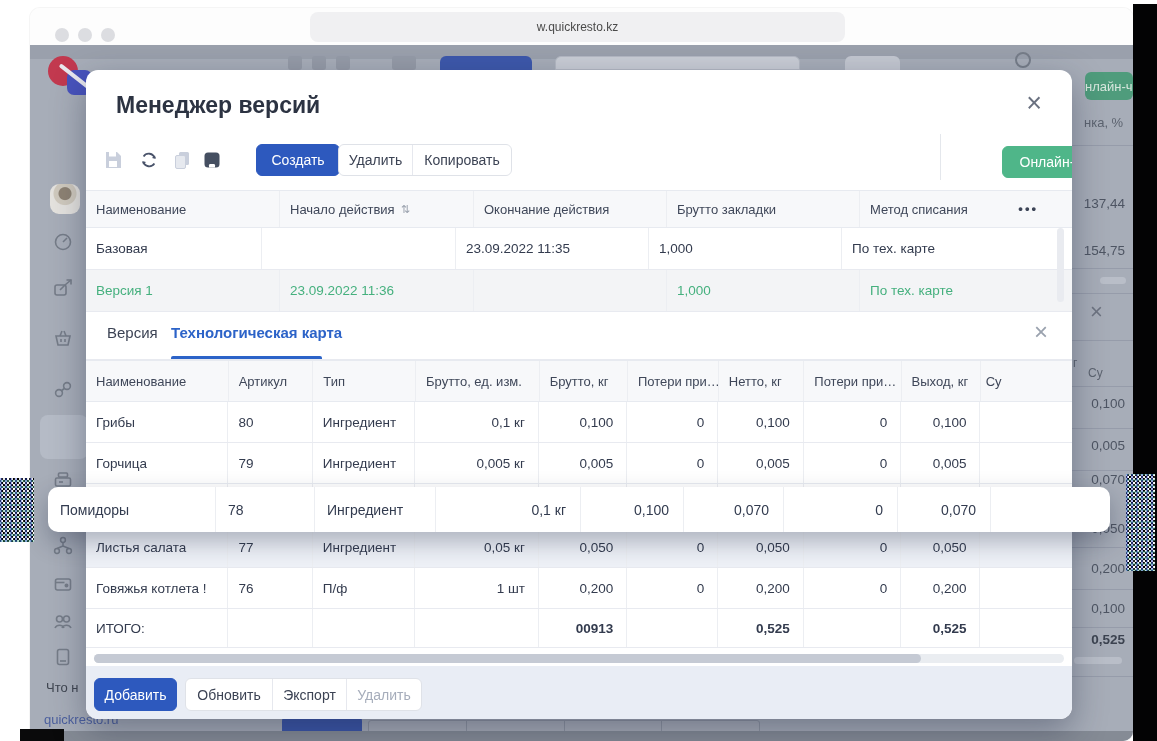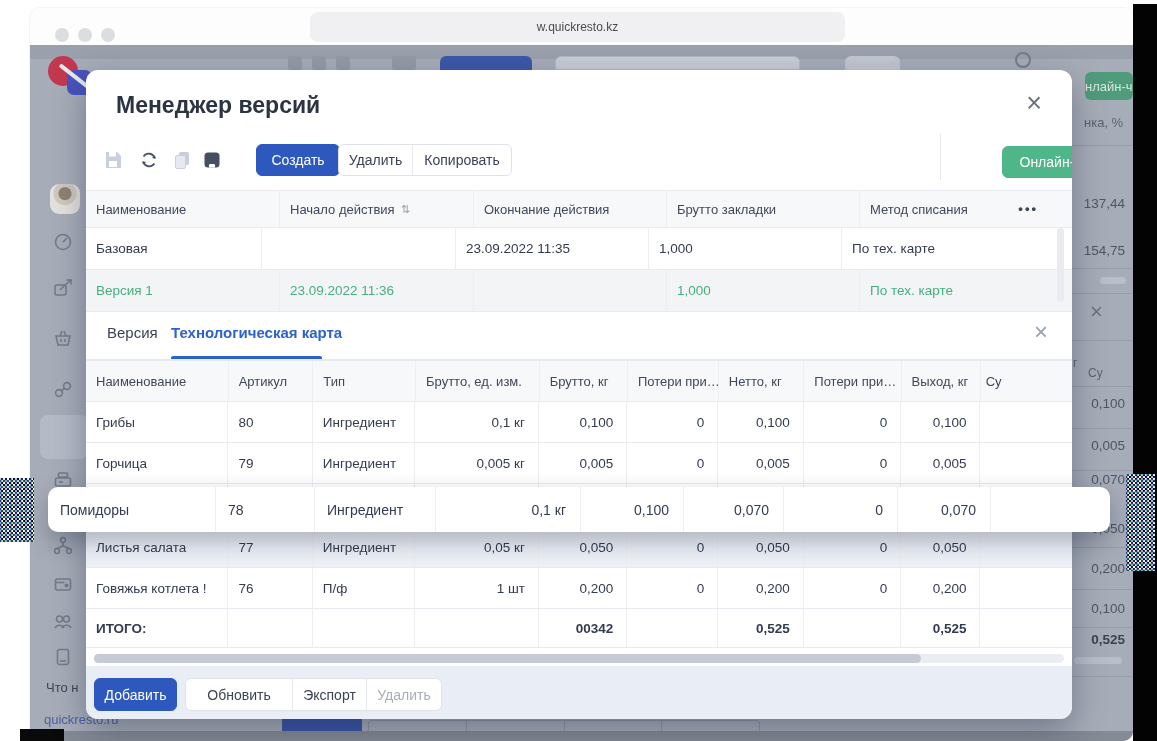--- a/index.html
+++ b/index.html
@@ -414,43 +414,43 @@
         <div style="width: 112px;">П/ф</div>
         <div class="num" style="width: 135px;">1 шт</div>
         <div class="num" style="width: 96px;">0,200</div>
         <div class="num" style="width: 99px;">0</div>
         <div class="num" style="width: 93px;">0,200</div>
         <div class="num" style="width: 106px;">0</div>
         <div class="num" style="width: 86px;">0,200</div>
         <div style="width: 100px;"></div>
       </div>
       <div class="row total" style="top: 539px; height: 39px;">
-        <div style="width: 156px; font-weight: bold;">ИТОГО:</div>
+        <div style="width: 156px; font-weight: normal;">ИТОГО:</div>
         <div style="width: 92px;"></div>
         <div style="width: 112px;"></div>
         <div class="num" style="width: 135px;"></div>
-        <div class="num" style="width: 96px; font-weight: bold;">00342</div>
+        <div class="num" style="width: 96px; font-weight: bold;">00913</div>
         <div class="num" style="width: 99px;"></div>
         <div class="num" style="width: 93px; font-weight: bold;">0,525</div>
         <div class="num" style="width: 106px;"></div>
         <div class="num" style="width: 86px; font-weight: bold;">0,525</div>
         <div style="width: 100px;"></div>
       </div>
     </div>
 
   <div class="hscroll">
       <div class="hscroll-thumb"></div>
     </div>
 
   <div class="m-footer">
     <div class="btn btn-blue" style="position:absolute; left:8px; top:12px; width:83px; height:33px">
         <span>Добавить</span>
       </div>
     <div class="btn-group" style="left:99px; top:12px; height:33px">
-      <div style="width:107px">
+      <div style="width:87px">
           <span>Обновить</span>
         </div>
       <div style="width:74px">
           <span>Экспорт</span>
         </div>
       <div style="width:74px; color:#a6adbb">
           <span>Удалить</span>
         </div>
     </div>
   </div>

